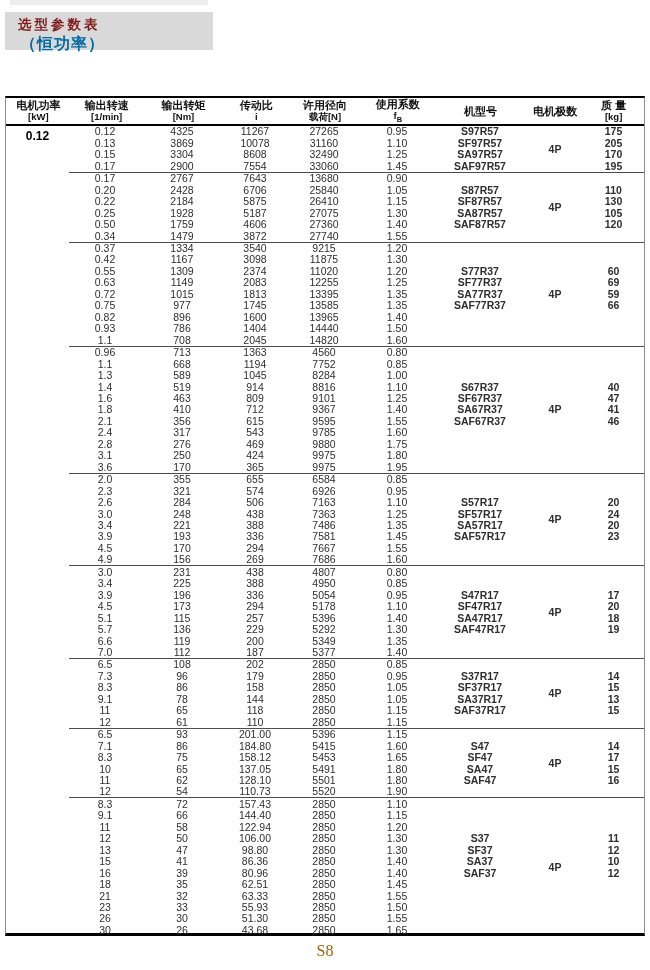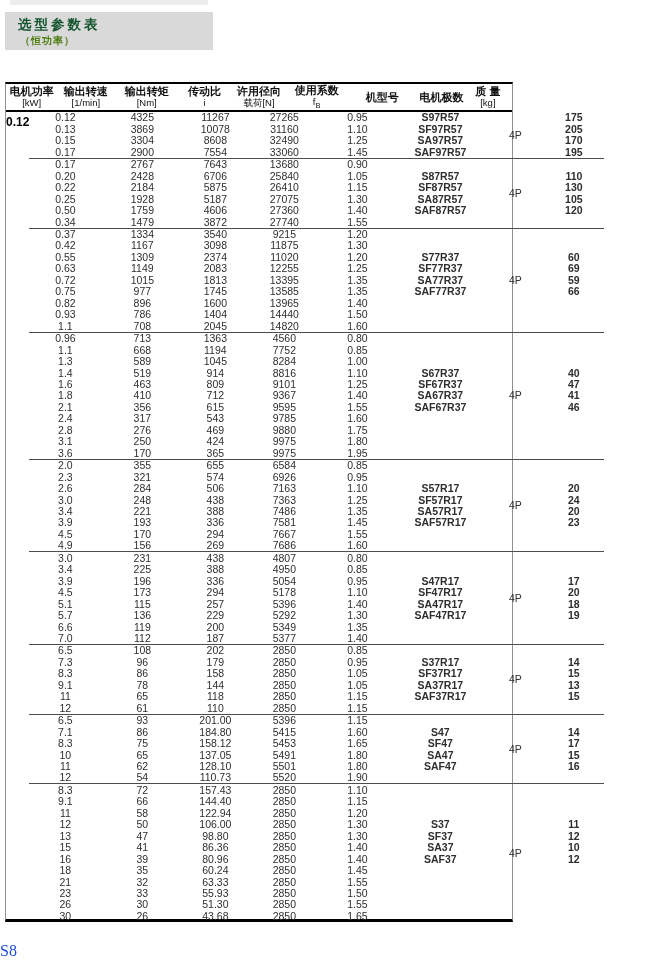--- a/index.html
+++ b/index.html
@@ -6,57 +6,57 @@
   body {
     width:650px; height:970px; position:relative; background:#ffffff;
     font-family:"Liberation Sans", sans-serif; color:#1a1a1a;
     -webkit-font-smoothing:antialiased;
   }
   .top-strip { position:absolute; left:10px; top:0; width:198px; height:5px; background:#ededed; }
   .title-box {
     position:absolute; left:5px; top:12px; width:208px; height:38px;
     background:#d9d9d9; box-sizing:border-box; padding:4px 0 0 13px;
   }
-  .title-box .t1 { font-weight:bold; font-size:13.5px; letter-spacing:3px; color:#14532d; }
-  .title-box .t2 { font-weight:bold; font-size:10px; letter-spacing:1px; color:#4d7c0f; padding-left:2px; }
+  .title-box .t1 { font-weight:bold; font-size:13.5px; letter-spacing:3px; color:#7f1d1d; }
+  .title-box .t2 { font-weight:bold; font-size:16px; letter-spacing:1px; color:#0369a1; padding-left:2px; }
 
   .table-frame {
-    position:absolute; left:5px; top:82px; width:508px; height:840px; box-sizing:border-box;
+    position:absolute; left:5px; top:96px; width:640px; height:840px; box-sizing:border-box;
     border-top:2px solid #000; border-bottom:3px solid #000;
     border-left:1px solid #8f8f8f; border-right:1px solid #8f8f8f;
   }
   .thead {
     display:flex; height:28px; box-sizing:border-box; border-bottom:2px solid #000;
     align-items:center; font-weight:bold;
   }
   .hcell { text-align:center; font-size:11px; line-height:1.15; color:#111; }
-  .hcell .h2 { font-size:9.5px; font-weight:normal; }
+  .hcell .h2 { font-size:9.5px; font-weight:bold; }
   .hcell sub { font-size:7.5px; }
   .hc0{width:65px}.hc1{width:72px}.hc2{width:82px}.hc3{width:64px}
   .hc4{width:74px}.hc5{width:72px}.hc6{width:94px}.hc7{width:56px}.hc8{width:61px}
 
   .body-flex { display:flex; height:810px; }
   .power-col { width:65px; box-sizing:border-box; text-align:center; font-weight:bold; font-size:12px; padding-top:3px; color:#000; }
   table.data { width:575px; border-collapse:collapse; table-layout:fixed; }
   table.data col.c-speed{width:72px} table.data col.c-torque{width:82px}
   table.data col.c-ratio{width:64px} table.data col.c-load{width:74px}
   table.data col.c-fb{width:72px}    table.data col.c-model{width:94px}
   table.data col.c-poles{width:56px} table.data col.c-mass{width:61px}
   table.data td {
     height:11.45px; padding:0; font-size:10.5px; line-height:1; color:#2e2e2e;
     text-align:center; white-space:nowrap; overflow:hidden; vertical-align:middle;
   }
   td.model { text-align:left; padding-left:16px; font-weight:bold; color:#000; }
-  td.poles { font-weight:normal; color:#000;margin-top:16px; }
+  td.poles { font-weight:bold; color:#000;margin-top:16px; }
   td.mass  { text-align:right; padding-right:12px; font-weight:bold; color:#000; }
   tbody.group ~ tbody.group { border-top:1px solid #4d4d4d; }
 
   .footer {
-    position:absolute; left:0; right:0; top:942px; 
-    font-family:"Liberation Serif", serif; font-size:16px; color:#1d4ed8;
+    position:absolute; left:0; right:0; top:942px; text-align:center;
+    font-family:"Liberation Serif", serif; font-size:16px; color:#a16207;
   }
 </style>
 </head>
 <body>
 
 <div class="top-strip"></div>
 
 <div class="title-box">
   <div class="t1">选型参数表</div>
   <div class="t2">（恒功率）</div>
@@ -719,21 +719,21 @@
             <td class="num">39</td>
             <td class="num">80.96</td>
             <td class="num">2850</td>
             <td class="num">1.40</td>
             <td class="model">SAF37</td>
             <td class="mass">12</td>
           </tr>
           <tr>
             <td class="num">18</td>
             <td class="num">35</td>
-            <td class="num">60.24</td>
+            <td class="num">62.51</td>
             <td class="num">2850</td>
             <td class="num">1.45</td>
             <td class="model"></td>
             <td class="mass"></td>
           </tr>
           <tr>
             <td class="num">21</td>
             <td class="num">32</td>
             <td class="num">63.33</td>
             <td class="num">2850</td>

